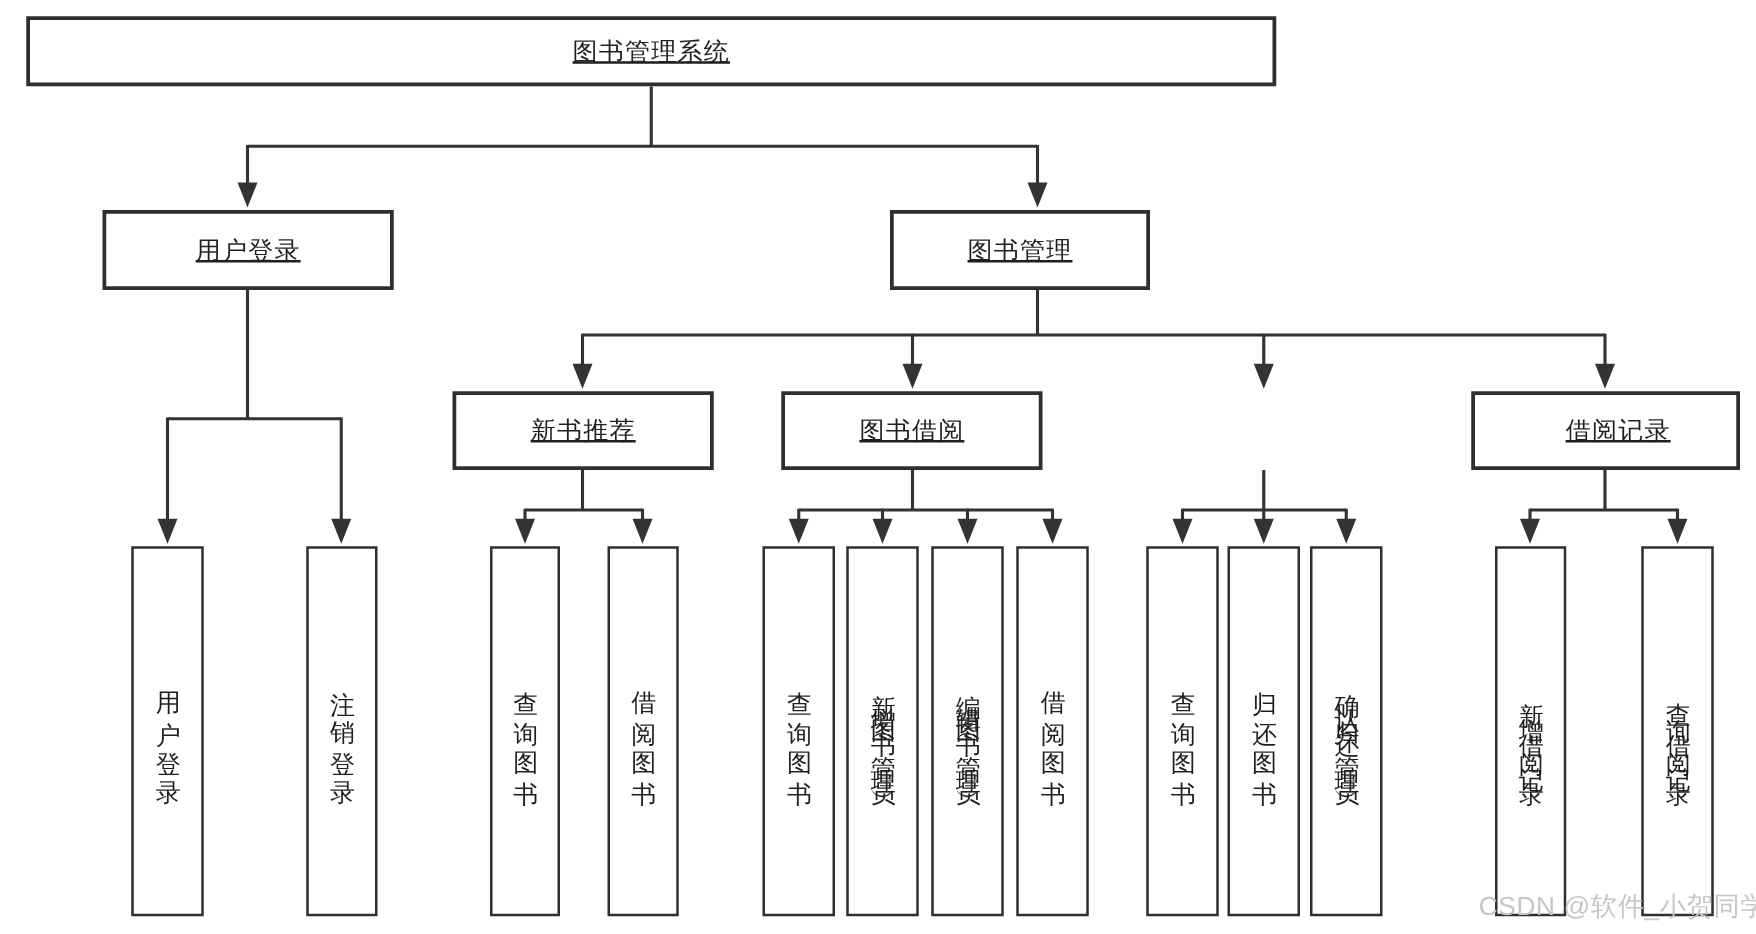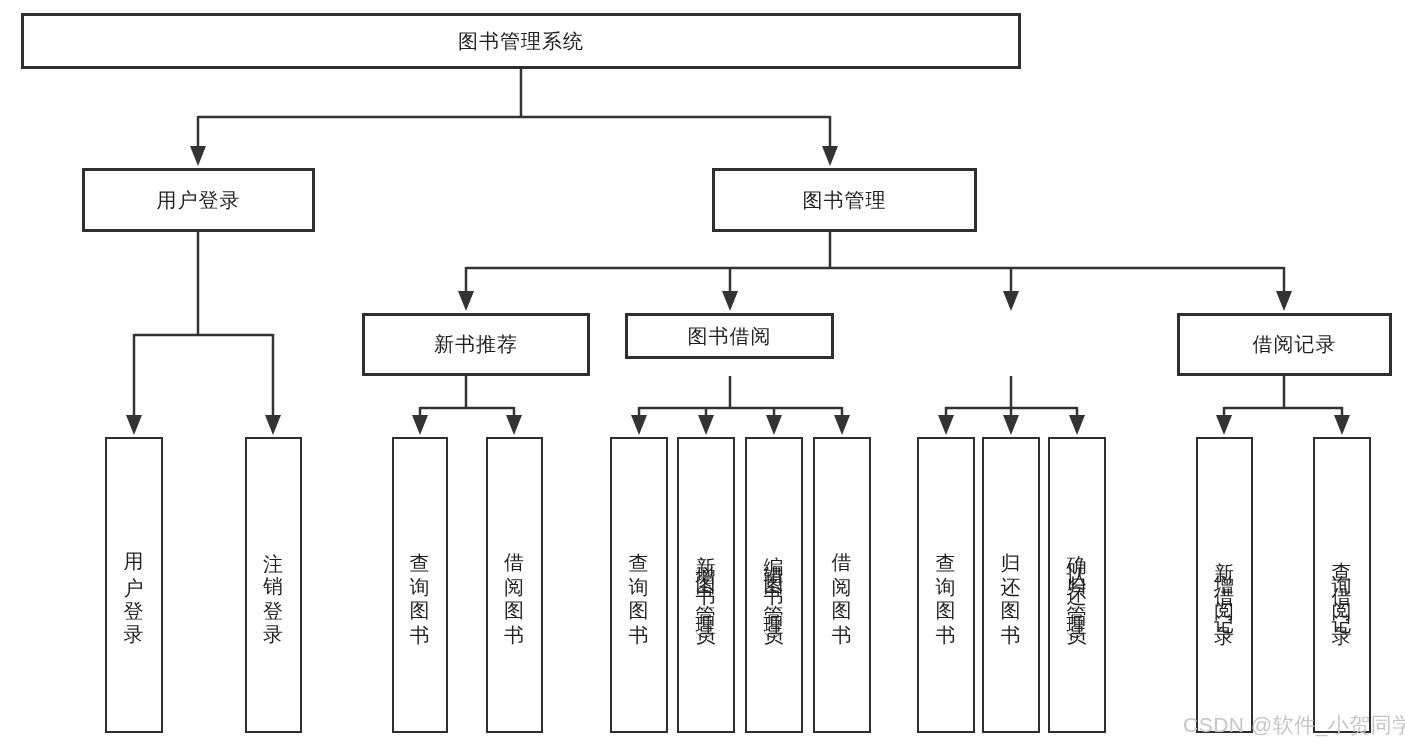--- a/index.html
+++ b/index.html
@@ -20,20 +20,21 @@
     display: flex;
     align-items: center;
     justify-content: center;
     color: #1f1f1f;
   }
   .leaf { border-width: 2.5px; }
   .htext {
     font-size: 20px;
     letter-spacing: 1px;
     white-space: nowrap;
+    text-decoration: underline;
   }
   .vtext {
     writing-mode: vertical-rl;
     text-orientation: mixed;
     line-height: 1;
     font-size: 20px;
   }
   .ls4 { letter-spacing: 24px; }
   .ls6 { letter-spacing: 13px; }
   .ls9 { letter-spacing: 10px; }
@@ -122,28 +123,28 @@
     </g>
   </svg>
 
   <div class="node" style="left:21px; top:13px; width:1000px; height:56px;">
     <span class="htext">图书管理系统</span>
   </div>
 
   <div class="node" style="left:82px; top:168px; width:233px; height:64px;">
     <span class="htext">用户登录</span>
   </div>
-  <div class="node" style="left:712px; top:168px; width:265px; height:64px;">
+  <div class="node" style="left:712px; top:168px; width:208px; height:64px;">
     <span class="htext">图书管理</span>
   </div>
 
-  <div class="node" style="left:362px; top:313px; width:228px; height:63px;text-align:center;">
+  <div class="node" style="left:362px; top:313px; width:209px; height:63px;text-align:center;">
     <span class="htext">新书推荐</span>
   </div>
-  <div class="node" style="left:625px; top:313px; width:209px; height:46px;">
+  <div class="node" style="left:625px; top:313px; width:209px; height:63px;">
     <span class="htext">图书借阅</span>
   </div>
   <div class="node" style="left:1177px; top:313px; width:215px; height:63px;padding-left:20px;">
     <span class="htext">借阅记录</span>
   </div>
 
   <div class="node leaf" style="left:105px; top:437px; width:58px; height:296px;">
     <span class="vtext ls4">用户登录</span>
   </div>
   <div class="node leaf" style="left:245px; top:437px; width:57px; height:296px;">

